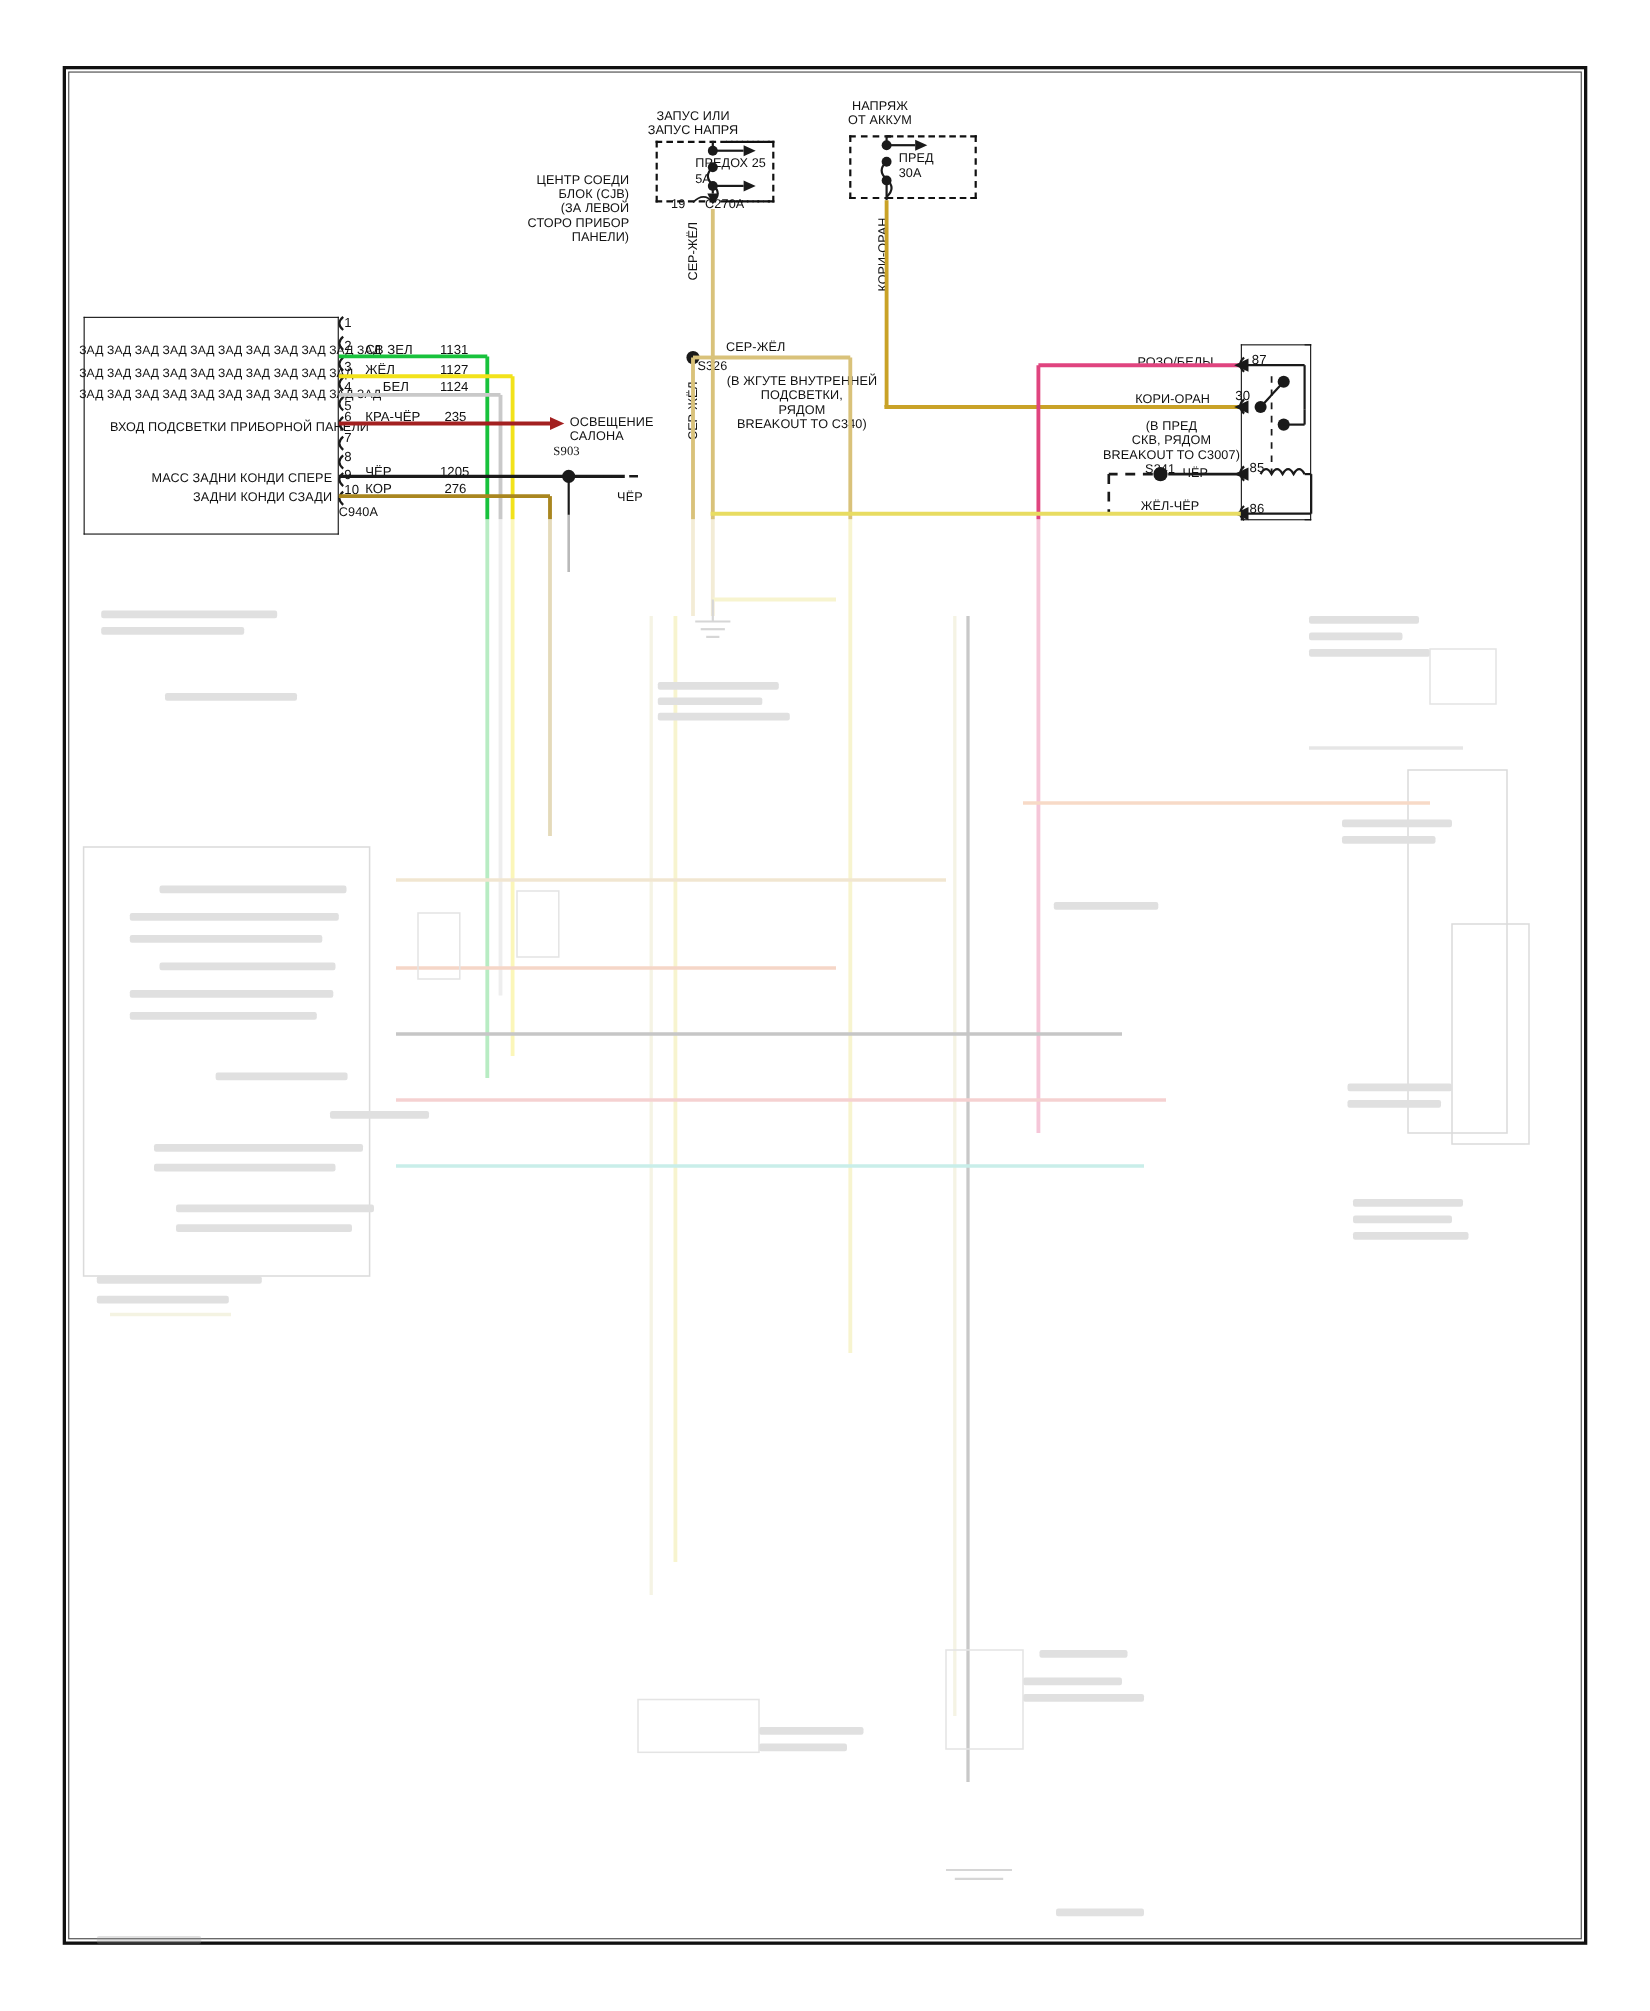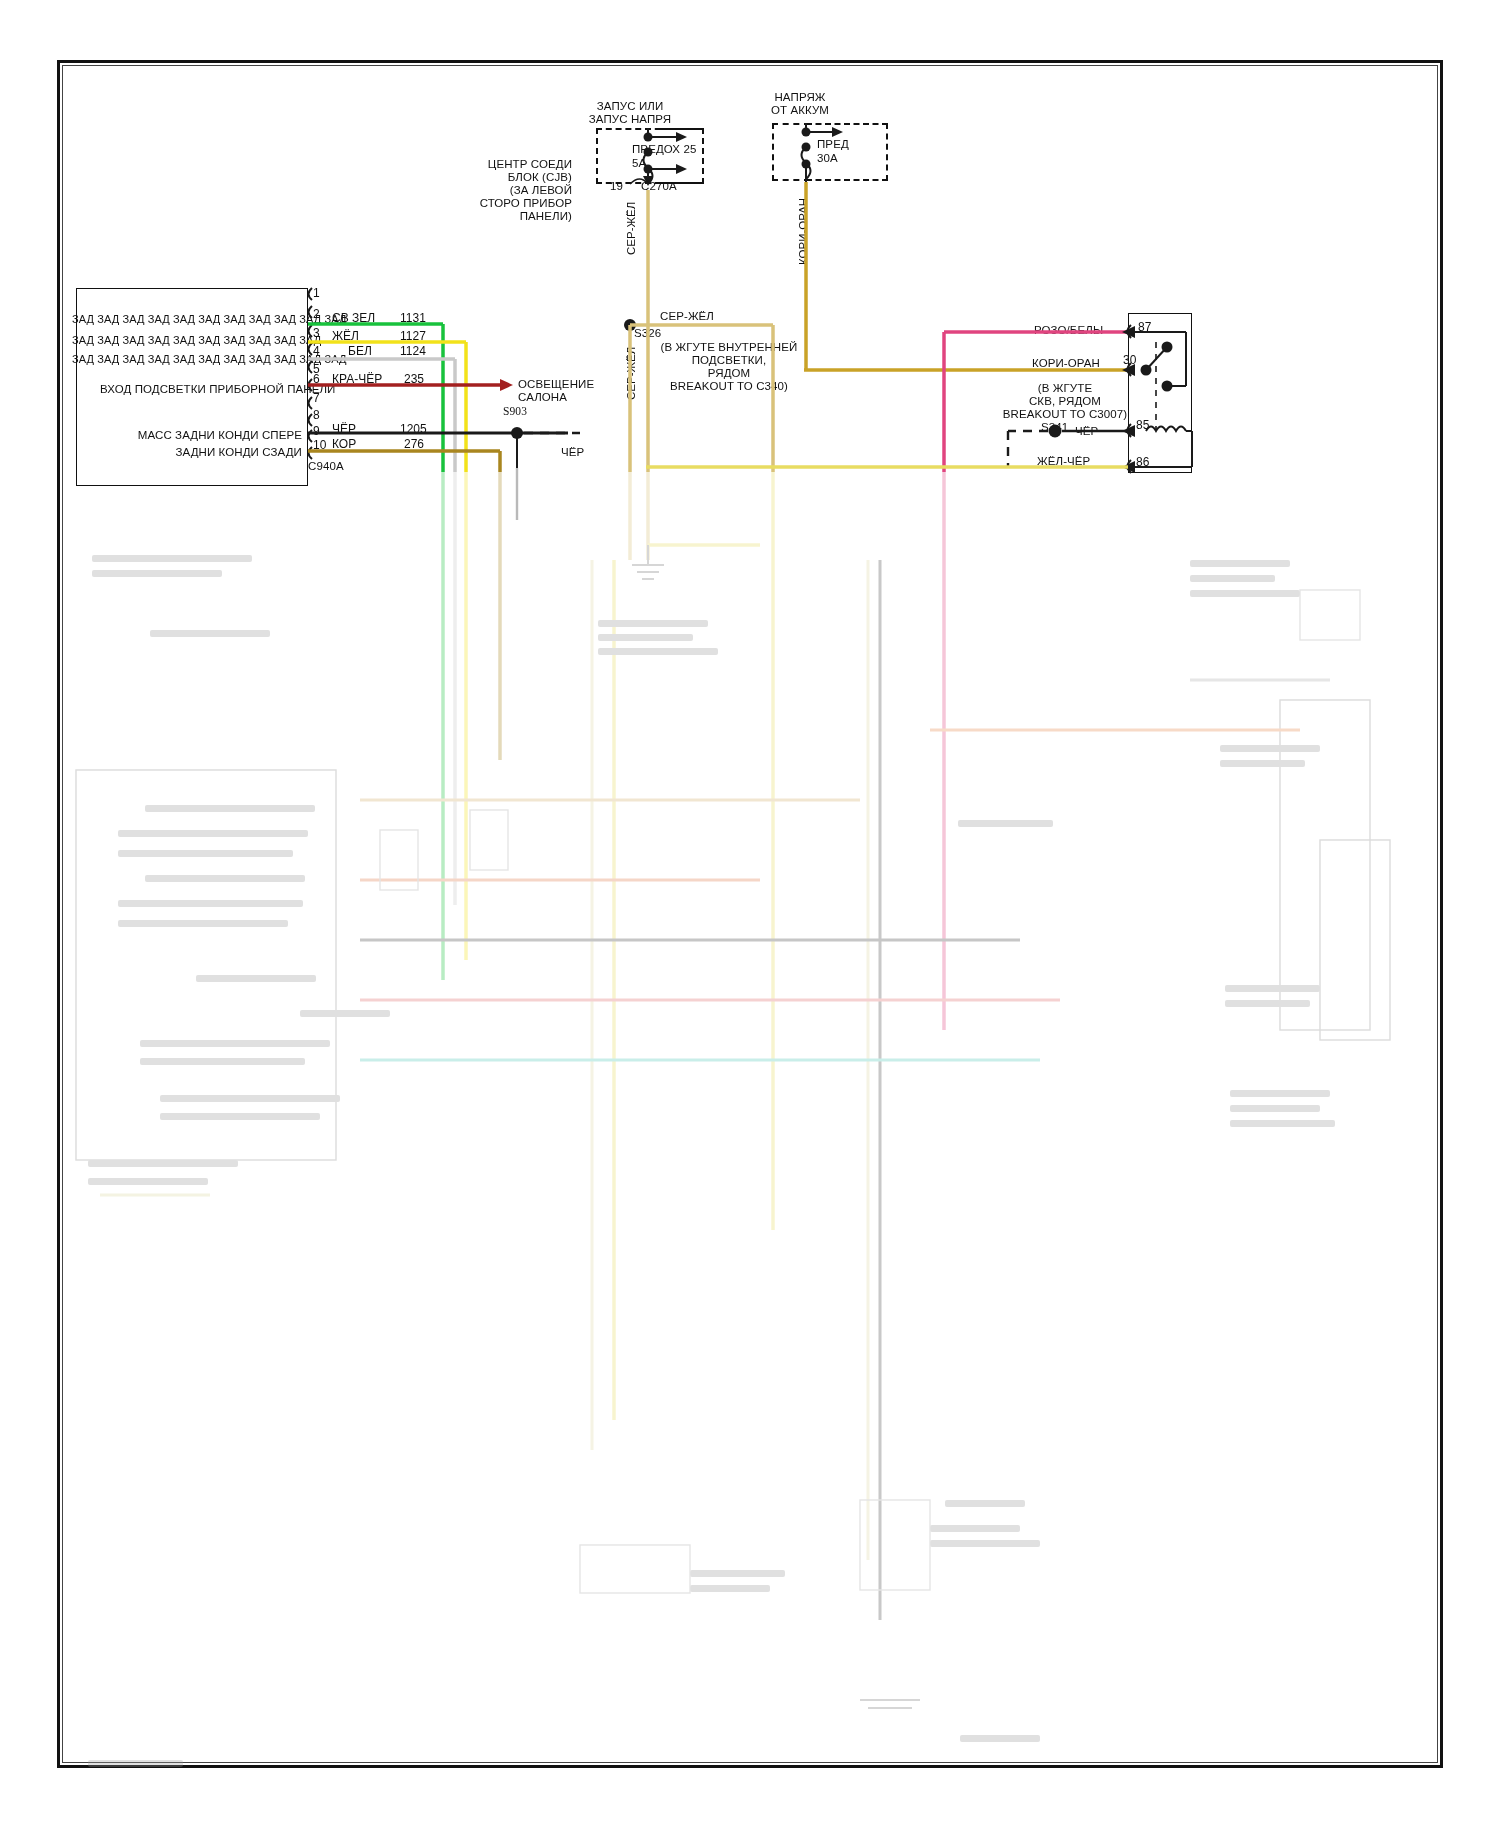--- a/index.html
+++ b/index.html
@@ -107,21 +107,21 @@
   <div class="lbl" style="left:634px;top:341px;width:190px;text-align:center;">(В ЖГУТЕ ВНУТРЕННЕЙ
 ПОДСВЕТКИ,
 РЯДОМ
 BREAKOUT TO C340)</div>
 
   <div class="lbl" style="left:503px;top:405px;font-family:Liberation Serif, serif;">S903</div>
   <div class="lbl" style="left:561px;top:446px;">ЧЁР</div>
 
   <div class="lbl" style="left:1034px;top:324px;">РОЗО/БЕЛЫ</div>
   <div class="lbl" style="left:1032px;top:357px;">КОРИ-ОРАН</div>
-  <div class="lbl c" style="left:995px;top:382px;width:140px;">(В ЖГУТЕ
+  <div class="lbl c" style="left:995px;top:382px;width:140px;">(В ПРЕД
 СКВ, РЯДОМ
 BREAKOUT TO C3007)</div>
   <div class="lbl" style="left:1041px;top:421px;">S341</div>
   <div class="lbl" style="left:1075px;top:425px;">ЧЁР</div>
   <div class="lbl" style="left:1037px;top:455px;">ЖЁЛ-ЧЁР</div>
 
   <div class="pin" style="left:1138px;top:320px;">87</div>
   <div class="pin" style="left:1075px;top:353px;padding-left:48px;">30</div>
   <div class="pin" style="left:1136px;top:418px;">85</div>
   <div class="pin" style="left:1136px;top:455px;">86</div>

